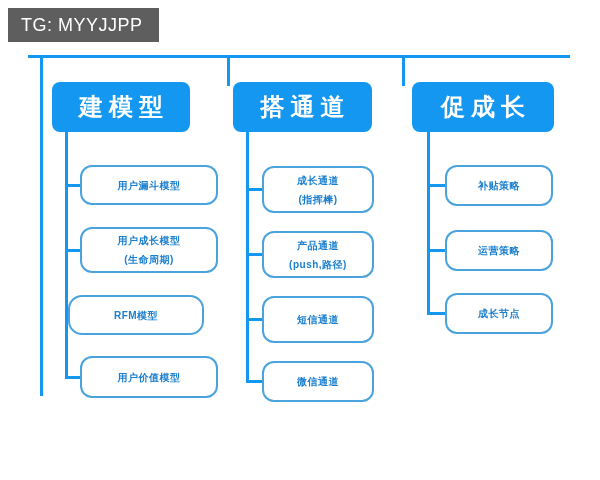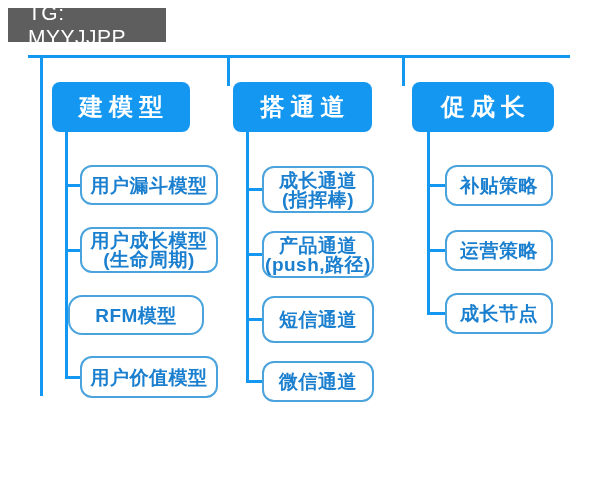--- a/index.html
+++ b/index.html
@@ -14,21 +14,21 @@
     overflow:hidden;
   }
   .badge{
     position:absolute;
     background:var(--badge-bg,#5e5e5e);
     color:var(--badge-text,#ffffff);
     display:flex;align-items:center;
   }
   .badge.tg{
     left:8px;top:8px;width:138px;height:34px;
-    font-size:21px;padding-left:20px;letter-spacing:0.5px;
+    font-size:18px;padding-left:13px;letter-spacing:0.5px;
   }
   .badge.site{
     left:408px;top:443px;width:190px;height:31px;
     font-size:17px;justify-content:center;letter-spacing:0.3px;
   }
   .branch-header{
     position:absolute;
     background:var(--blue,#1497f0);
     color:#ffffff;
     font-weight:bold;
@@ -40,21 +40,21 @@
     box-sizing:border-box;
     z-index:2;
   }
   .node{
     position:absolute;
     background:#ffffff;
     border:2px solid var(--node-border,#4aa3dd);
     border-radius:12px;
     color:var(--node-text,#1a7fcf);
     font-weight:bold;
-    font-size:19px;
+    font-size:10px;
     line-height:19px;
     letter-spacing:0.5px;
     display:flex;flex-direction:column;align-items:center;justify-content:center;
     text-align:center;
     box-sizing:border-box;
     z-index:2;
   }
   .node span:empty{display:none;}
   .hline,.vline{
     position:absolute;

